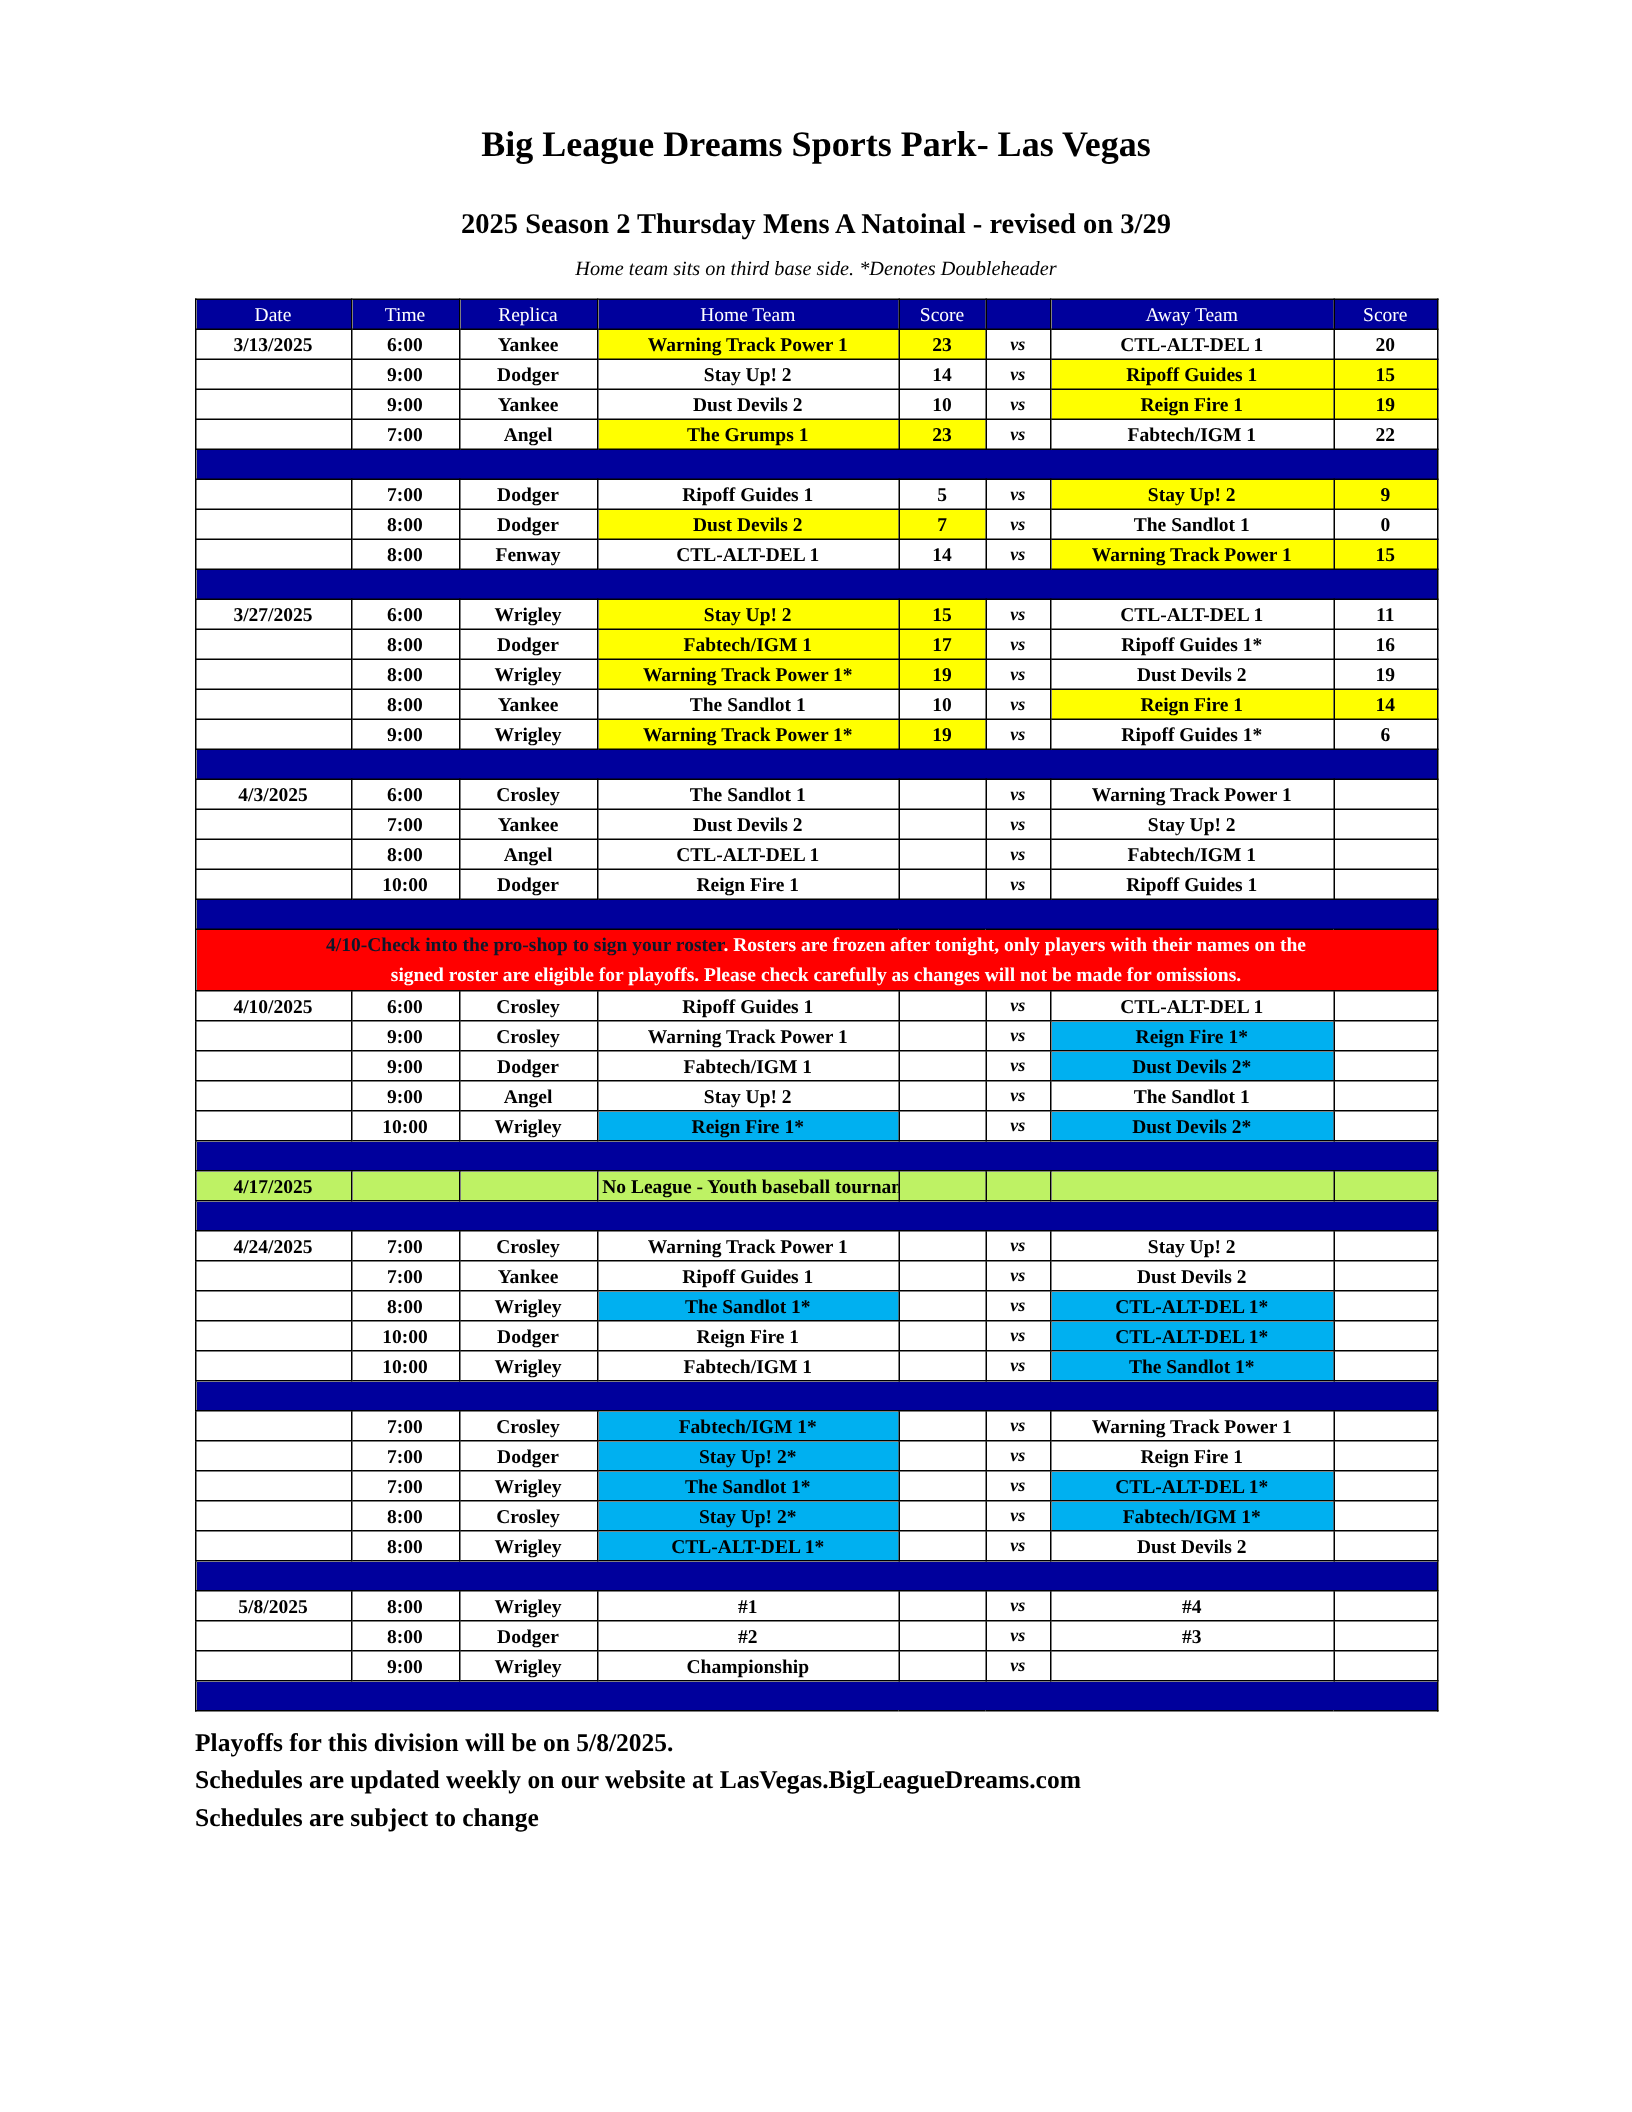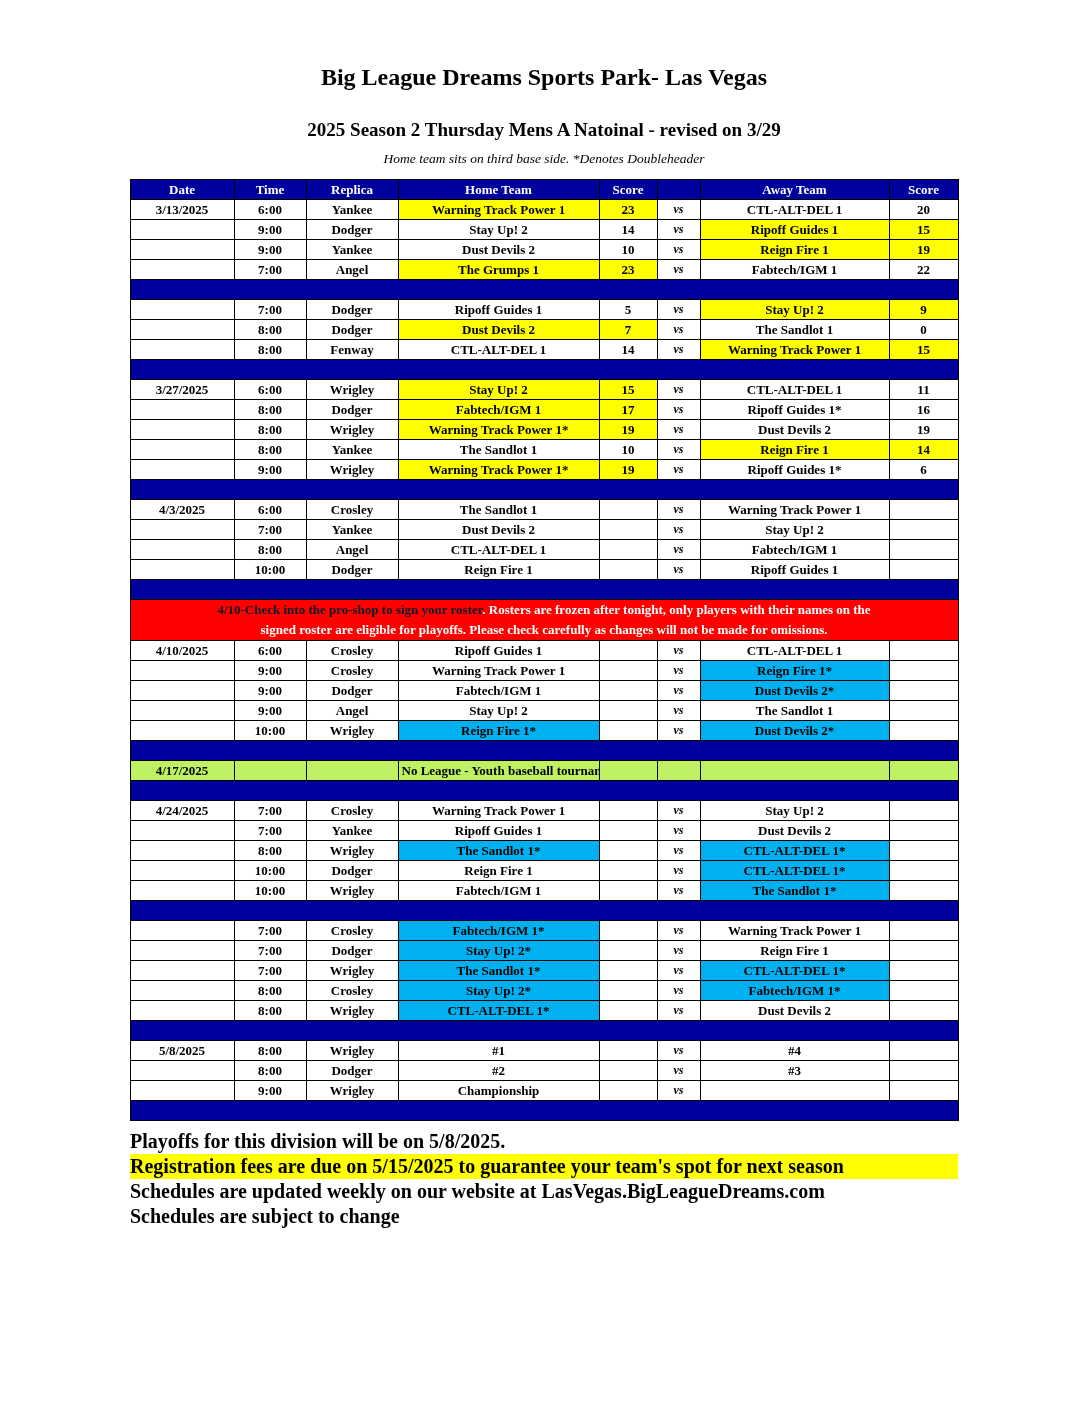--- a/index.html
+++ b/index.html
@@ -1,40 +1,40 @@
 <!DOCTYPE html>
 <html><head>
 <meta charset="utf-8">
 <style>
   html,body{margin:0;padding:0;background:#ffffff;}
   .page{
     width:1088px;height:1408px;background:#ffffff;position:relative;
     font-family:"Liberation Serif", serif;color:#000;overflow:hidden;
-    box-sizing:border-box;padding-top:64px;
+    box-sizing:border-box;padding-top:84px;
   }
   .title{text-align:center;font-weight:bold;font-size:24px;line-height:1.1;}
   .subtitle{text-align:center;font-weight:bold;font-size:19px;margin-top:29px;}
   .note{text-align:center;font-weight:normal;font-style:italic;font-size:13.5px;margin-top:10px;}
   table.sched{
     border-collapse:collapse;table-layout:fixed;width:828px;margin:12px auto 0 auto;
     font-size:13px;font-weight:bold;
   }
   table.sched td, table.sched th{
     border:1px solid #000;height:19px;padding:0 3px;text-align:center;
     vertical-align:middle;overflow:hidden;white-space:nowrap;
   }
-  table.sched th{background:#00009C;color:#fff;font-weight:bold;}
+  table.sched th{background:#00009C;color:#fff;font-weight:normal;}
   td.sep{background:#00009C;border:1px solid #000;height:19px;}
   td.gray{background:#bef264;}
   td.hl-yellow{background:#FFFF00;}
   td.hl-cyan{background:#00B0F0;}
   td.vs{font-style:italic;font-size:12px;}
   td.banner{background:#FF0000;color:#fff;height:41px;white-space:normal;line-height:20px;}
   td.banner .banner-hl{color:#0f172a;}
-  .footer{width:828px;margin:8px auto 0 auto;font-weight:bold;font-size:20px;}
+  .footer{width:828px;margin:8px auto 0 auto;font-weight:bold;font-size:17px;}
   .footer .fline{line-height:25px;}
   .footer .fline.hl{background:#FFFF00;}
 </style>
 </head>
 <body>
 
 <div class="page">
 
   <div class="title">Big League Dreams Sports Park- Las Vegas</div>
   <div class="subtitle">2025 Season 2 Thursday Mens A Natoinal - revised on 3/29</div>
@@ -445,18 +445,17 @@
           <td></td>
         </tr>
         <tr>
           <td class="sep" colspan="8"></td>
         </tr>
       </tbody>
   </table>
 
   <div class="footer">
     <div class="fline">Playoffs for this division will be on 5/8/2025.</div>
-    <div class="fline hl">Registration fees are due on 5/15/2025 to guarantee your team's spot for next season</div>
     <div class="fline">Schedules are updated weekly on our website at LasVegas.BigLeagueDreams.com</div>
     <div class="fline">Schedules are subject to change</div>
   </div>
 
 </div>
 
 </body></html>

